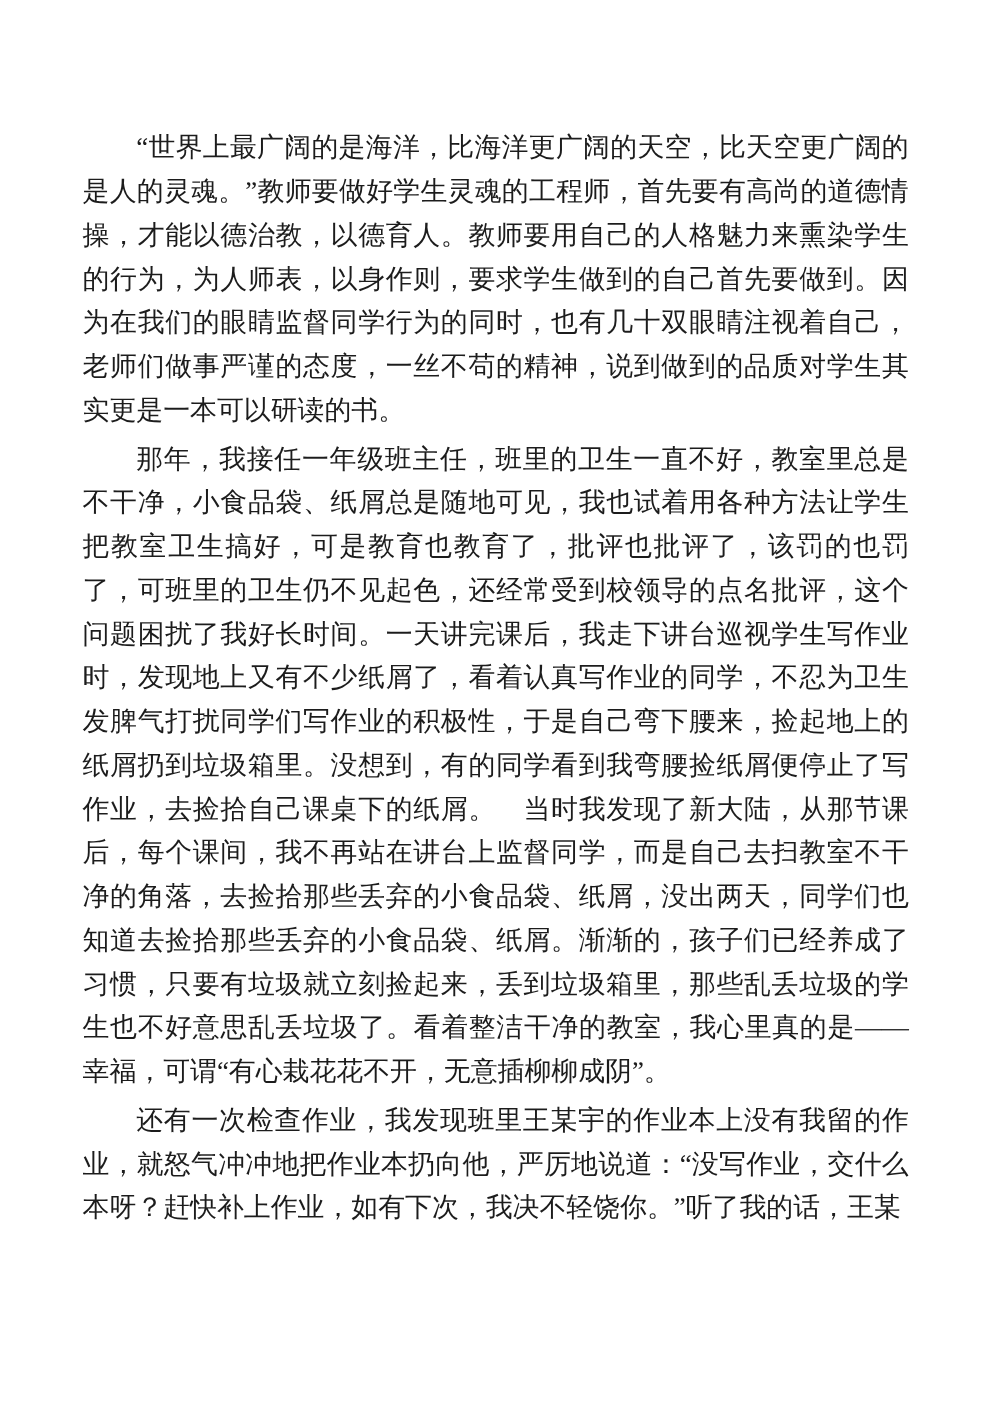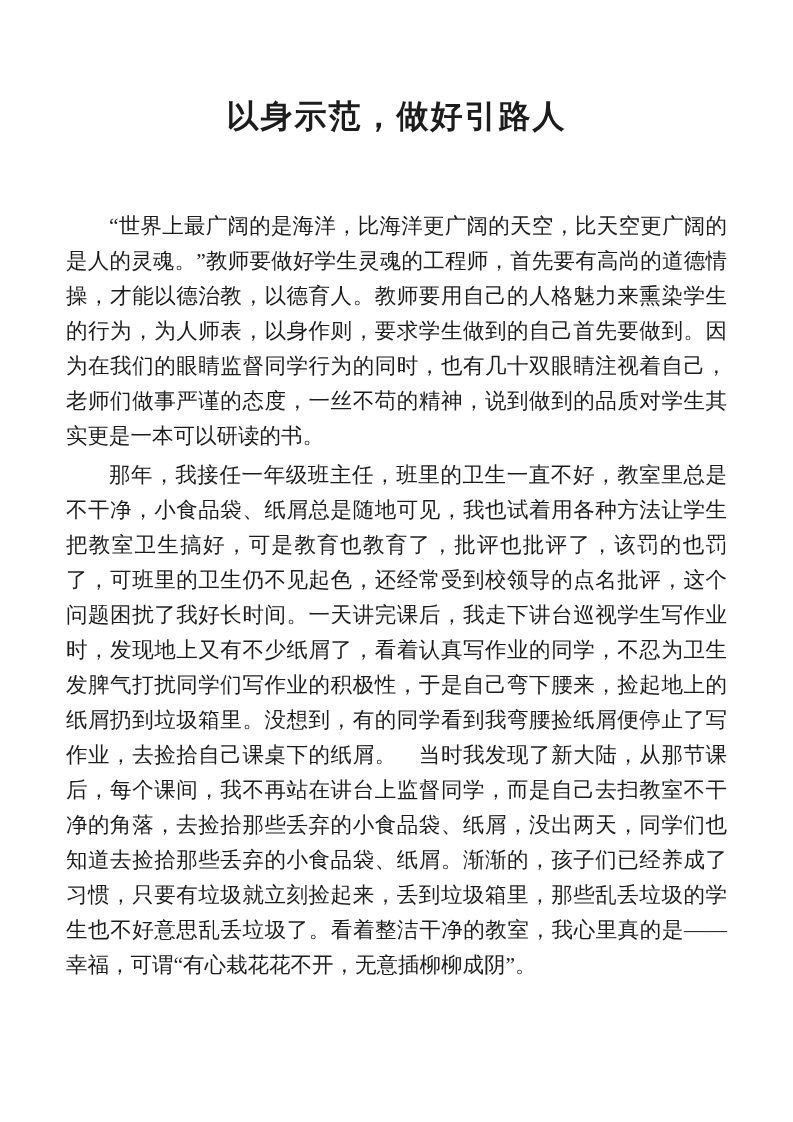--- a/index.html
+++ b/index.html
@@ -34,18 +34,18 @@
     text-align: justify;
     text-justify: inter-ideograph;
     text-indent: 2em;
     word-break: break-all;
   }
 </style>
 </head>
 <body>
 
 <div class="page">
-  <h1 class="doc-title">以身示范，做好引路人</h1>
   <div class="doc-body">
     <p>“世界上最广阔的是海洋，比海洋更广阔的天空，比天空更广阔的是人的灵魂。”教师要做好学生灵魂的工程师，首先要有高尚的道德情操，才能以德治教，以德育人。教师要用自己的人格魅力来熏染学生的行为，为人师表，以身作则，要求学生做到的自己首先要做到。因为在我们的眼睛监督同学行为的同时，也有几十双眼睛注视着自己，老师们做事严谨的态度，一丝不苟的精神，说到做到的品质对学生其实更是一本可以研读的书。</p>
     <p>那年，我接任一年级班主任，班里的卫生一直不好，教室里总是不干净，小食品袋、纸屑总是随地可见，我也试着用各种方法让学生把教室卫生搞好，可是教育也教育了，批评也批评了，该罚的也罚了，可班里的卫生仍不见起色，还经常受到校领导的点名批评，这个问题困扰了我好长时间。一天讲完课后，我走下讲台巡视学生写作业时，发现地上又有不少纸屑了，看着认真写作业的同学，不忍为卫生发脾气打扰同学们写作业的积极性，于是自己弯下腰来，捡起地上的纸屑扔到垃圾箱里。没想到，有的同学看到我弯腰捡纸屑便停止了写作业，去捡拾自己课桌下的纸屑。　当时我发现了新大陆，从那节课后，每个课间，我不再站在讲台上监督同学，而是自己去扫教室不干净的角落，去捡拾那些丢弃的小食品袋、纸屑，没出两天，同学们也知道去捡拾那些丢弃的小食品袋、纸屑。渐渐的，孩子们已经养成了习惯，只要有垃圾就立刻捡起来，丢到垃圾箱里，那些乱丢垃圾的学生也不好意思乱丢垃圾了。看着整洁干净的教室，我心里真的是——幸福，可谓“有心栽花花不开，无意插柳柳成阴”。</p>
+    <p>还有一次检查作业，我发现班里王某宇的作业本上没有我留的作业，就怒气冲冲地把作业本扔向他，严厉地说道：“没写作业，交什么本呀？赶快补上作业，如有下次，我决不轻饶你。”听了我的话，王某</p>
   </div>
 </div>
 
 </body></html>

